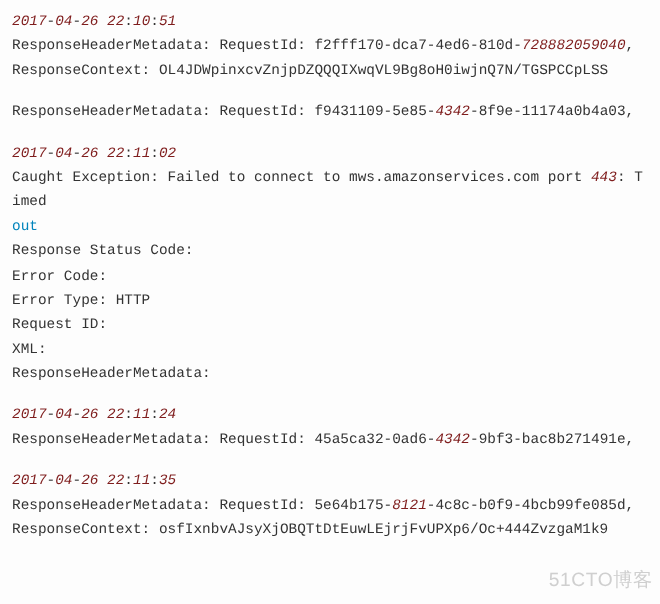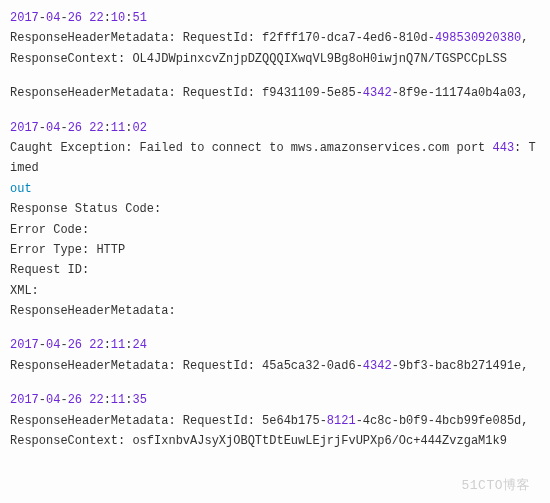--- a/index.html
+++ b/index.html
@@ -8,40 +8,40 @@
       line-height: 1.7;
       background: #fdfdfd;
       color: #333;
       margin: 0;
       padding: 8px 10px;
       width: 550px;
       box-sizing: border-box;
       word-break: break-all;
     }
     .entry { margin-bottom: 14px; }
-    .num { color: #6d28d9; }
+    .num { color: #7f1d1d; font-style: italic; }
     .kw { color: #0184bc; text-align: center; }
     .watermark {
       position: fixed;
-      right: 20px;
+      right: 6px;
       bottom: 6px;
       color: #cfcfcf;
-      font-size: 13px;
-      font-family: Liberation Mono, monospace;
+      font-size: 16px;
+      font-family: Liberation Sans, sans-serif;
       pointer-events: none;
       letter-spacing: 0.5px;
     }
   </style>
 </head>
 <body>
 
 <div id="log">
     <div class="entry">
       <div><span class="num">2017</span><span>-</span><span class="num">04</span><span>-</span><span class="num">26</span><span> </span><span class="num">22</span><span>:</span><span class="num">10</span><span>:</span><span class="num">51</span></div>
-      <div><span>ResponseHeaderMetadata: RequestId: f2fff170-dca7-4ed6-810d-</span><span class="num">498530920380</span><span>,</span></div>
+      <div><span>ResponseHeaderMetadata: RequestId: f2fff170-dca7-4ed6-810d-</span><span class="num">728882059040</span><span>,</span></div>
       <div><span>ResponseContext: OL4JDWpinxcvZnjpDZQQQIXwqVL9Bg8oH0iwjnQ7N/TGSPCCpLSS</span></div>
     </div>
     <div class="entry">
       <div><span>ResponseHeaderMetadata: RequestId: f9431109-5e85-</span><span class="num">4342</span><span>-8f9e-11174a0b4a03,</span></div>
     </div>
     <div class="entry">
       <div><span class="num">2017</span><span>-</span><span class="num">04</span><span>-</span><span class="num">26</span><span> </span><span class="num">22</span><span>:</span><span class="num">11</span><span>:</span><span class="num">02</span></div>
       <div><span>Caught Exception: Failed to connect to mws.amazonservices.com port </span><span class="num">443</span><span>: Timed</span></div>
       <div><span class="kw">out</span></div>
       <div><span>Response Status Code:</span></div>

